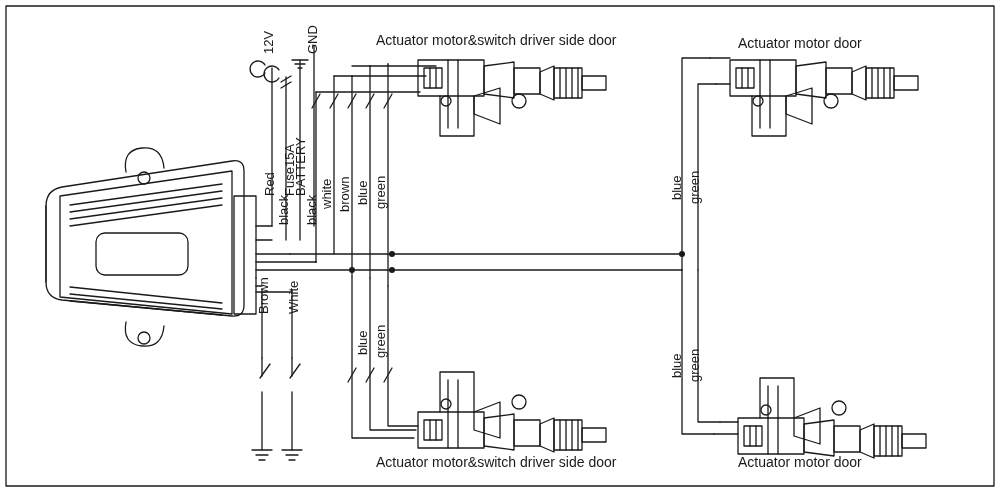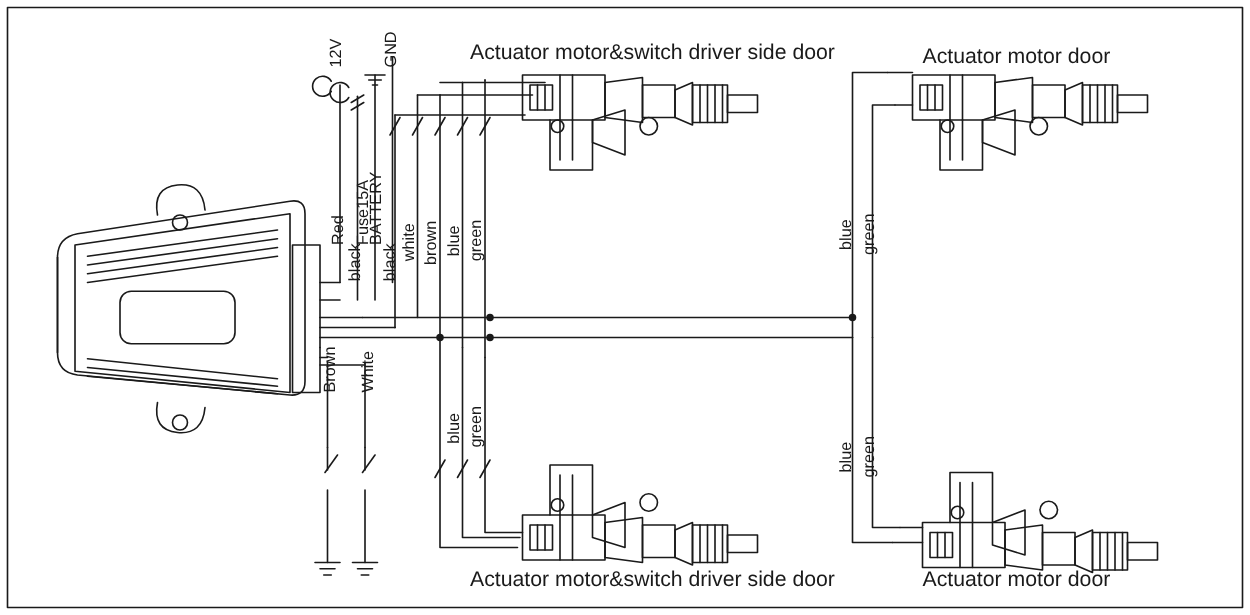--- a/index.html
+++ b/index.html
@@ -28,21 +28,21 @@
     font-size: 13px;
     color: #1a1a1a;
     white-space: nowrap;
     line-height: 1;
   }
   .lbl.rot {
     transform: rotate(-90deg);
     transform-origin: left top;
   }
   .lbl.big {
-    font-size: 17px;
+    font-size: 14px;
   }
   .lbl.wire {
     font-size: 13px;
   }
 </style>
 </head>
 <body>
 
 <div id="root">
 

